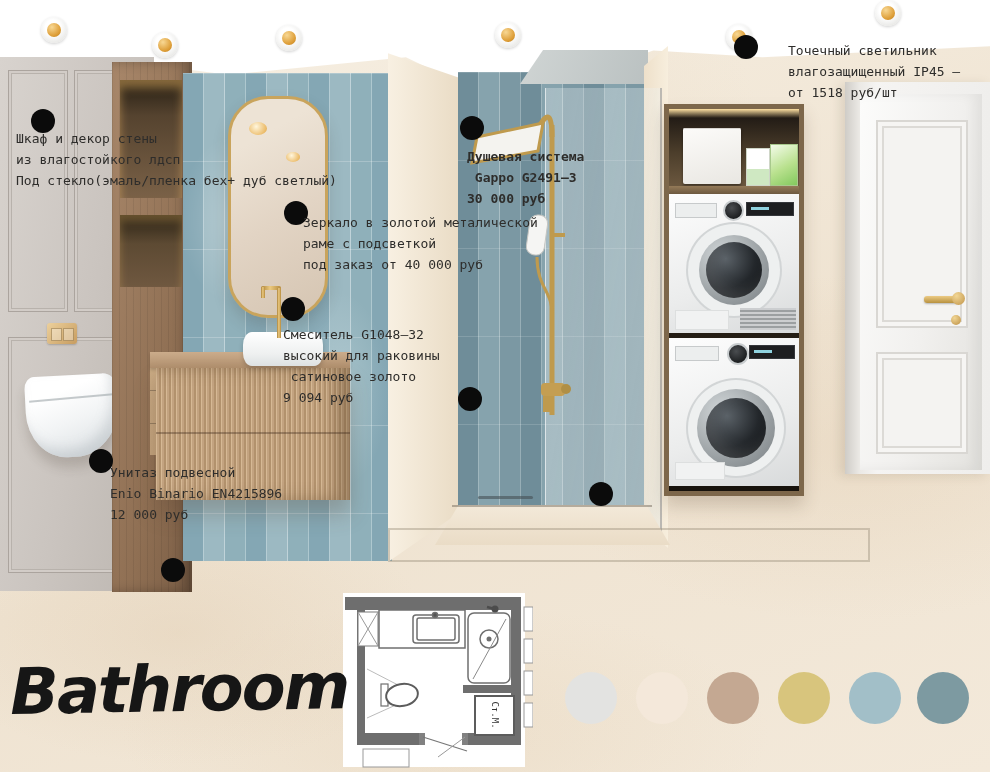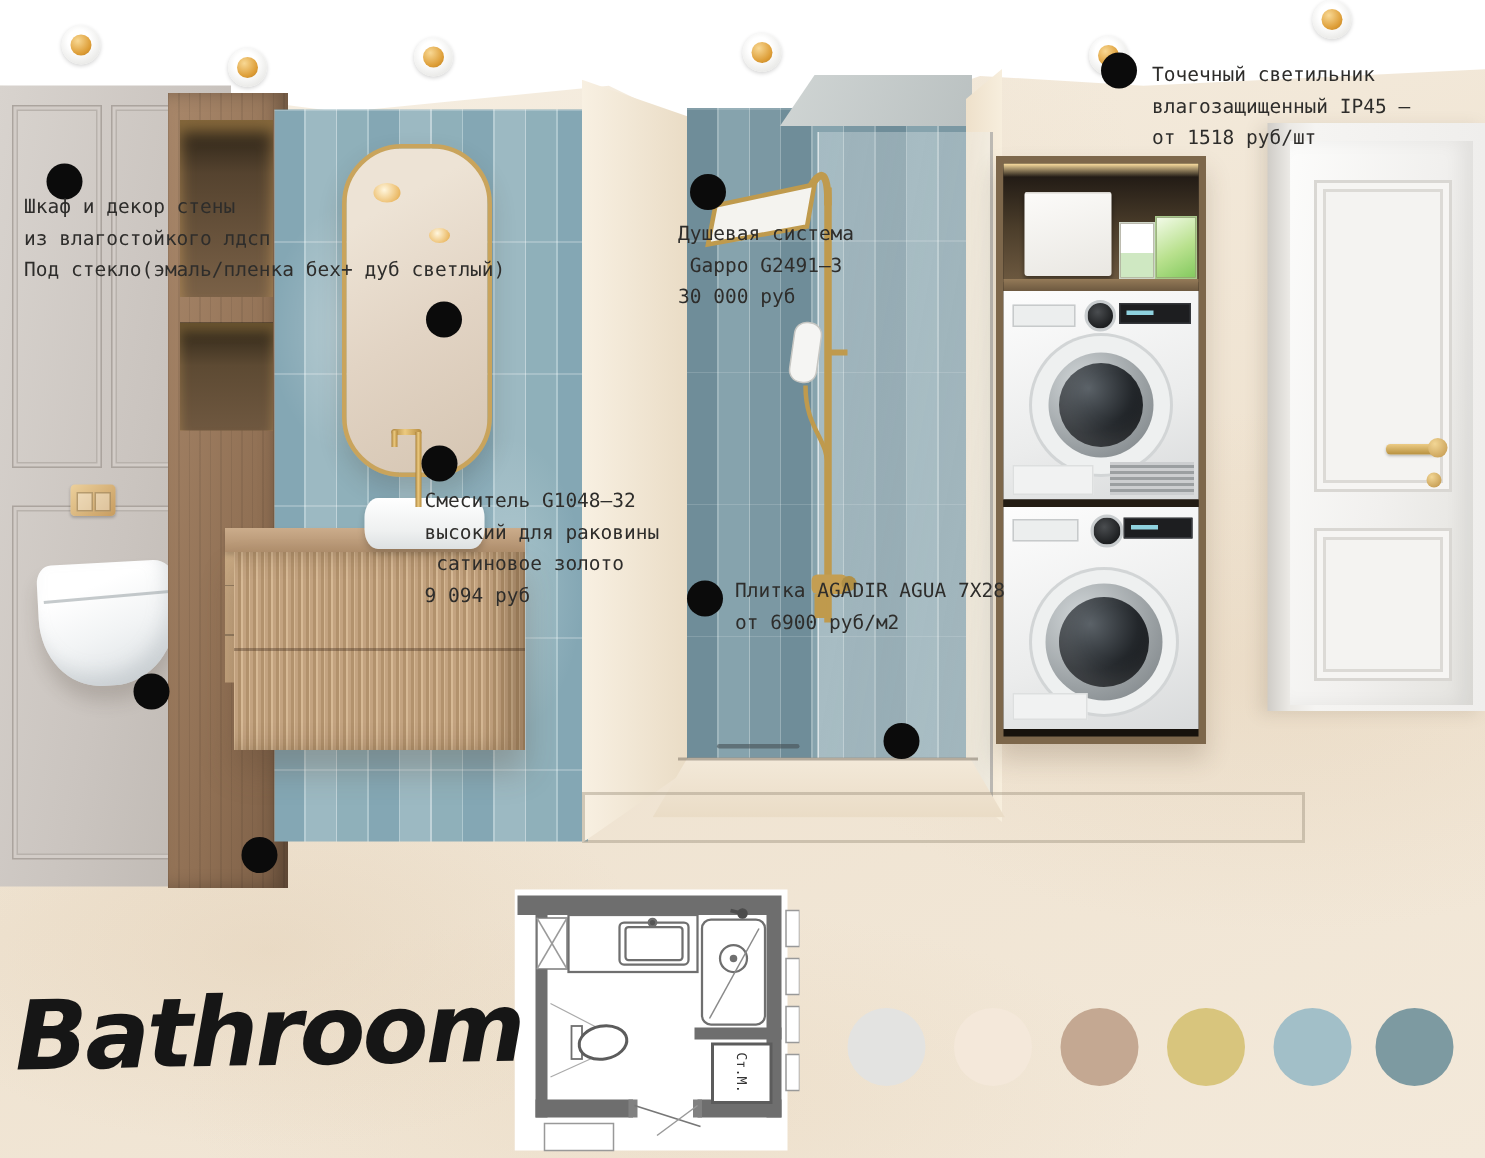--- a/index.html
+++ b/index.html
@@ -353,45 +353,49 @@
   <div class="abs swatch" style="left: 565px; background-color: rgb(227, 227, 225);"></div>
   <div class="abs swatch" style="left: 636px; background-color: rgb(244, 232, 218);"></div>
   <div class="abs swatch" style="left: 707px; background-color: rgb(196, 168, 146);"></div>
   <div class="abs swatch" style="left: 778px; background-color: rgb(216, 197, 125);"></div>
   <div class="abs swatch" style="left: 849px; background-color: rgb(162, 191, 200);"></div>
   <div class="abs swatch" style="left: 917px; background-color: rgb(125, 154, 161);"></div>
 
   <div class="abs title">Bathroom</div>
 
   <div class="abs dot" style="left:734px;top:35px;"></div>
-  <div class="abs ann" style="left:768px;top:40px;">Точечный светильник
+  <div class="abs ann" style="left:788px;top:40px;">Точечный светильник
 влагозащищенный IP45 –
 от 1518 руб/шт</div>
 
   <div class="abs dot" style="left:31px;top:109px;"></div>
   <div class="abs ann" style="left:16px;top:128px;">Шкаф и декор стены
 из влагостойкого лдсп
 Под стекло(эмаль/пленка бех+ дуб светлый)</div>
 
   <div class="abs dot" style="left:284px;top:201px;"></div>
+  <div class="abs ann" style="left:303px;top:212px;">Зеркало в золотой металической
+раме с подсветкой
+под заказ от 40 000 руб</div>
 
   <div class="abs dot" style="left:281px;top:297px;"></div>
   <div class="abs ann" style="left:283px;top:324px;">Смеситель G1048–32
 высокий для раковины
  сатиновое золото
 9 094 руб</div>
 
   <div class="abs dot" style="left:460px;top:116px;"></div>
-  <div class="abs ann" style="left:452px;top:146px;">Душевая система
+  <div class="abs ann" style="left:467px;top:146px;font-weight:bold;">Душевая система
  Gappo G2491–3
 30 000 руб</div>
 
   <div class="abs dot" style="left:458px;top:387px;"></div>
-  <div class="abs ann" style="left:490px;top:384px;">Плитка AGADIR AGUA 7X28
-от 6900 руб/м2</div>
 
   <div class="abs dot" style="left:89px;top:449px;"></div>
+  <div class="abs ann" style="left:110px;top:462px;">Унитаз подвесной
+Enio Binario EN4215896
+12 000 руб</div>
 
   <div class="abs dot" style="left:161px;top:558px;"></div>
 
   <div class="abs dot" style="left:589px;top:482px;"></div>
 
 </div>
 
 </body></html>

